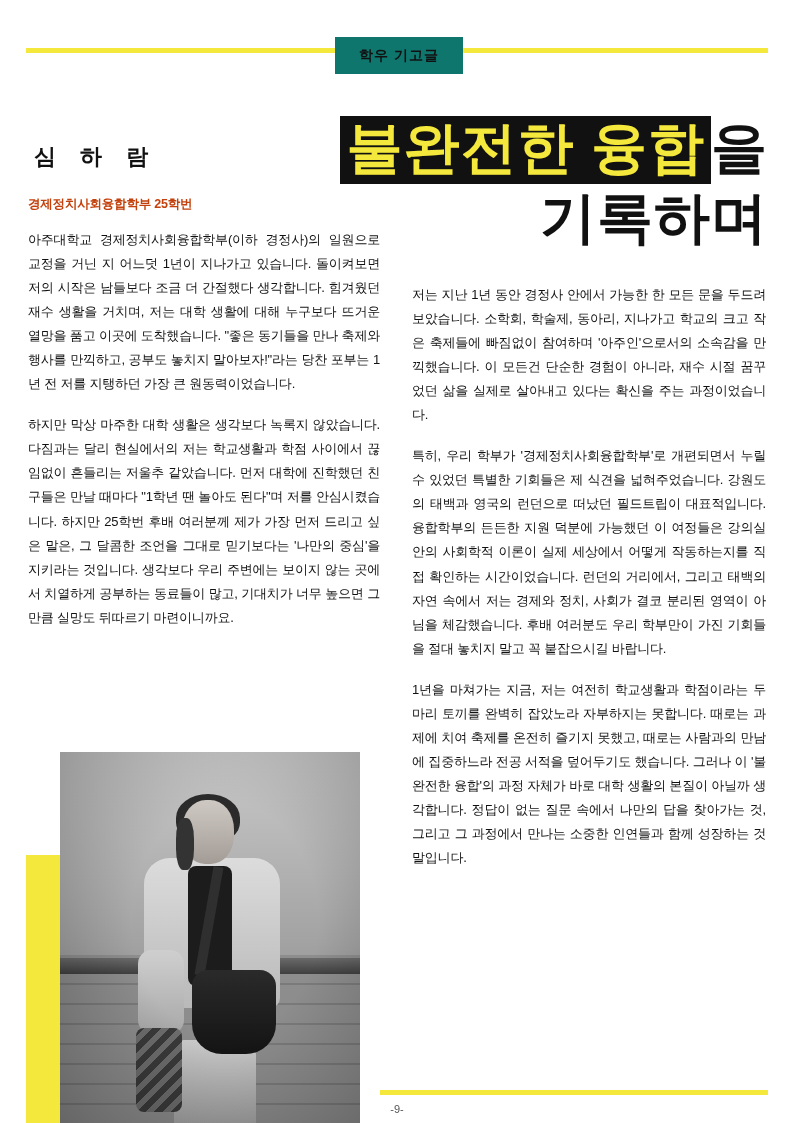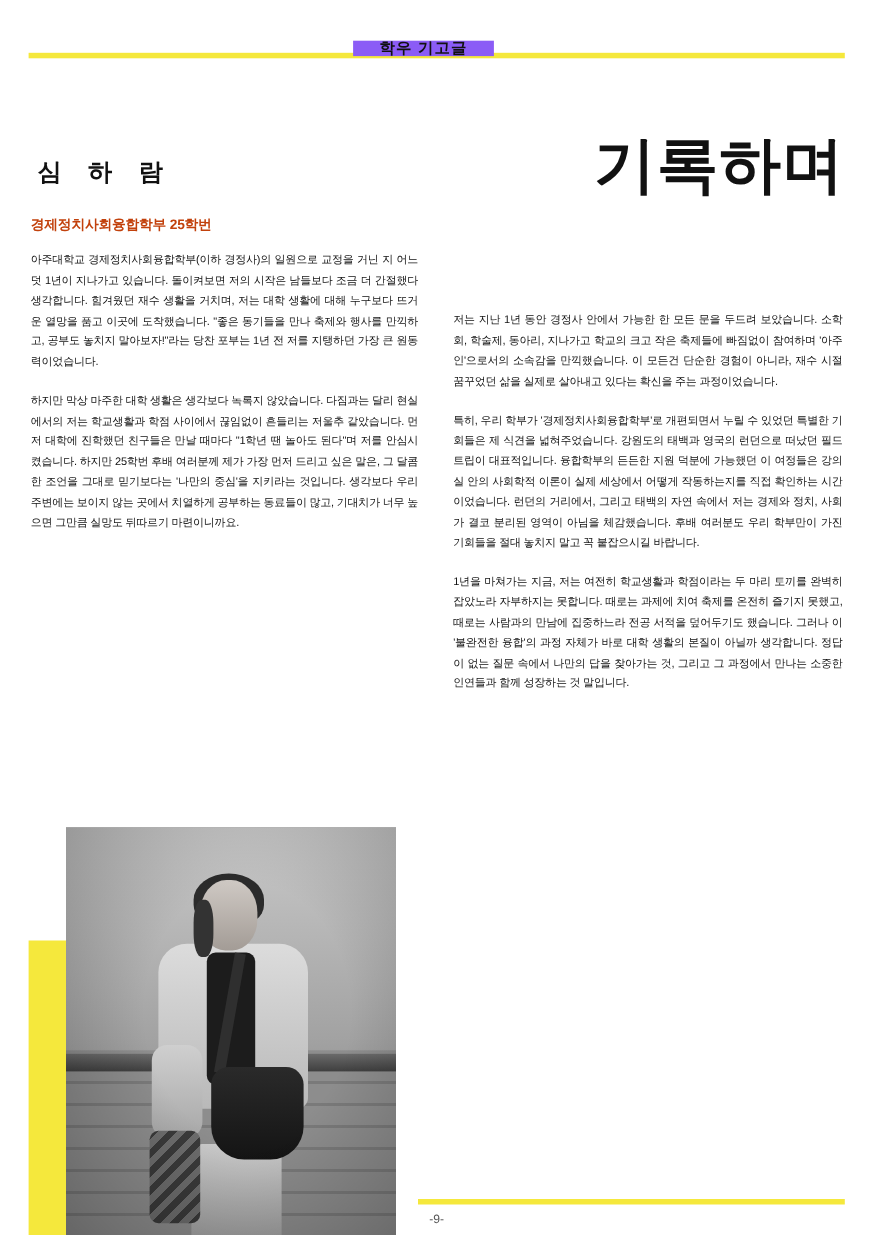--- a/index.html
+++ b/index.html
@@ -21,24 +21,24 @@
     position: absolute;
     top: 48px;
     left: 26px;
     right: 26px;
     height: 5px;
     background: #f5e83c;
   }
   .header-tag {
     position: absolute;
     top: 37px;
-    left: 321px;
+    left: 335px;
     width: 128px;
-    height: 14px;
-    background: #8b5cf6;
+    height: 37px;
+    background: #0f766e;
     display: flex;
     align-items: center;
     justify-content: center;
     font-size: 14px;
     font-weight: bold;
     letter-spacing: 1px;
     color: #111;
   }
 
   
@@ -94,21 +94,21 @@
     font-weight: bold;
     color: #111;
     letter-spacing: 1px;
     display: inline-block;
     padding-bottom: 8px;
   }
 
   
   .col {
     position: absolute;
-    font-size: 10px;
+    font-size: 13px;
     line-height: 1.85;
     text-align: justify;
     color: #111;
     letter-spacing: -0.2px;
   }
   .col p {
     margin: 0 0 17px 0;
   }
   .col-left {
     left: 28px;
@@ -291,20 +291,23 @@
 
 <div class="header-rule"></div>
 <div class="header-tag">학우 기고글</div>
 
 <div class="byline">
   <div class="byline-name">심 하 람</div>
   <div class="byline-affil">경제정치사회융합학부 25학번</div>
 </div>
 
 <div class="title-wrap">
+  <div class="title-line1">
+    <span class="title-hl">불완전한 융합</span><span class="title-plain">을</span>
+  </div>
   <div class="title-line2">
     <span class="title-plain">기록하며</span>
   </div>
 </div>
 
 <div class="col col-left">
   <p>아주대학교 경제정치사회융합학부(이하 경정사)의 일원으로 교정을 거닌 지 어느덧 1년이 지나가고 있습니다. 돌이켜보면 저의 시작은 남들보다 조금 더 간절했다 생각합니다. 힘겨웠던 재수 생활을 거치며, 저는 대학 생활에 대해 누구보다 뜨거운 열망을 품고 이곳에 도착했습니다. "좋은 동기들을 만나 축제와 행사를 만끽하고, 공부도 놓치지 말아보자!"라는 당찬 포부는 1년 전 저를 지탱하던 가장 큰 원동력이었습니다.</p>
   <p>하지만 막상 마주한 대학 생활은 생각보다 녹록지 않았습니다. 다짐과는 달리 현실에서의 저는 학교생활과 학점 사이에서 끊임없이 흔들리는 저울추 같았습니다. 먼저 대학에 진학했던 친구들은 만날 때마다 "1학년 땐 놀아도 된다"며 저를 안심시켰습니다. 하지만 25학번 후배 여러분께 제가 가장 먼저 드리고 싶은 말은, 그 달콤한 조언을 그대로 믿기보다는 '나만의 중심'을 지키라는 것입니다. 생각보다 우리 주변에는 보이지 않는 곳에서 치열하게 공부하는 동료들이 많고, 기대치가 너무 높으면 그만큼 실망도 뒤따르기 마련이니까요.</p>
 </div>
 

